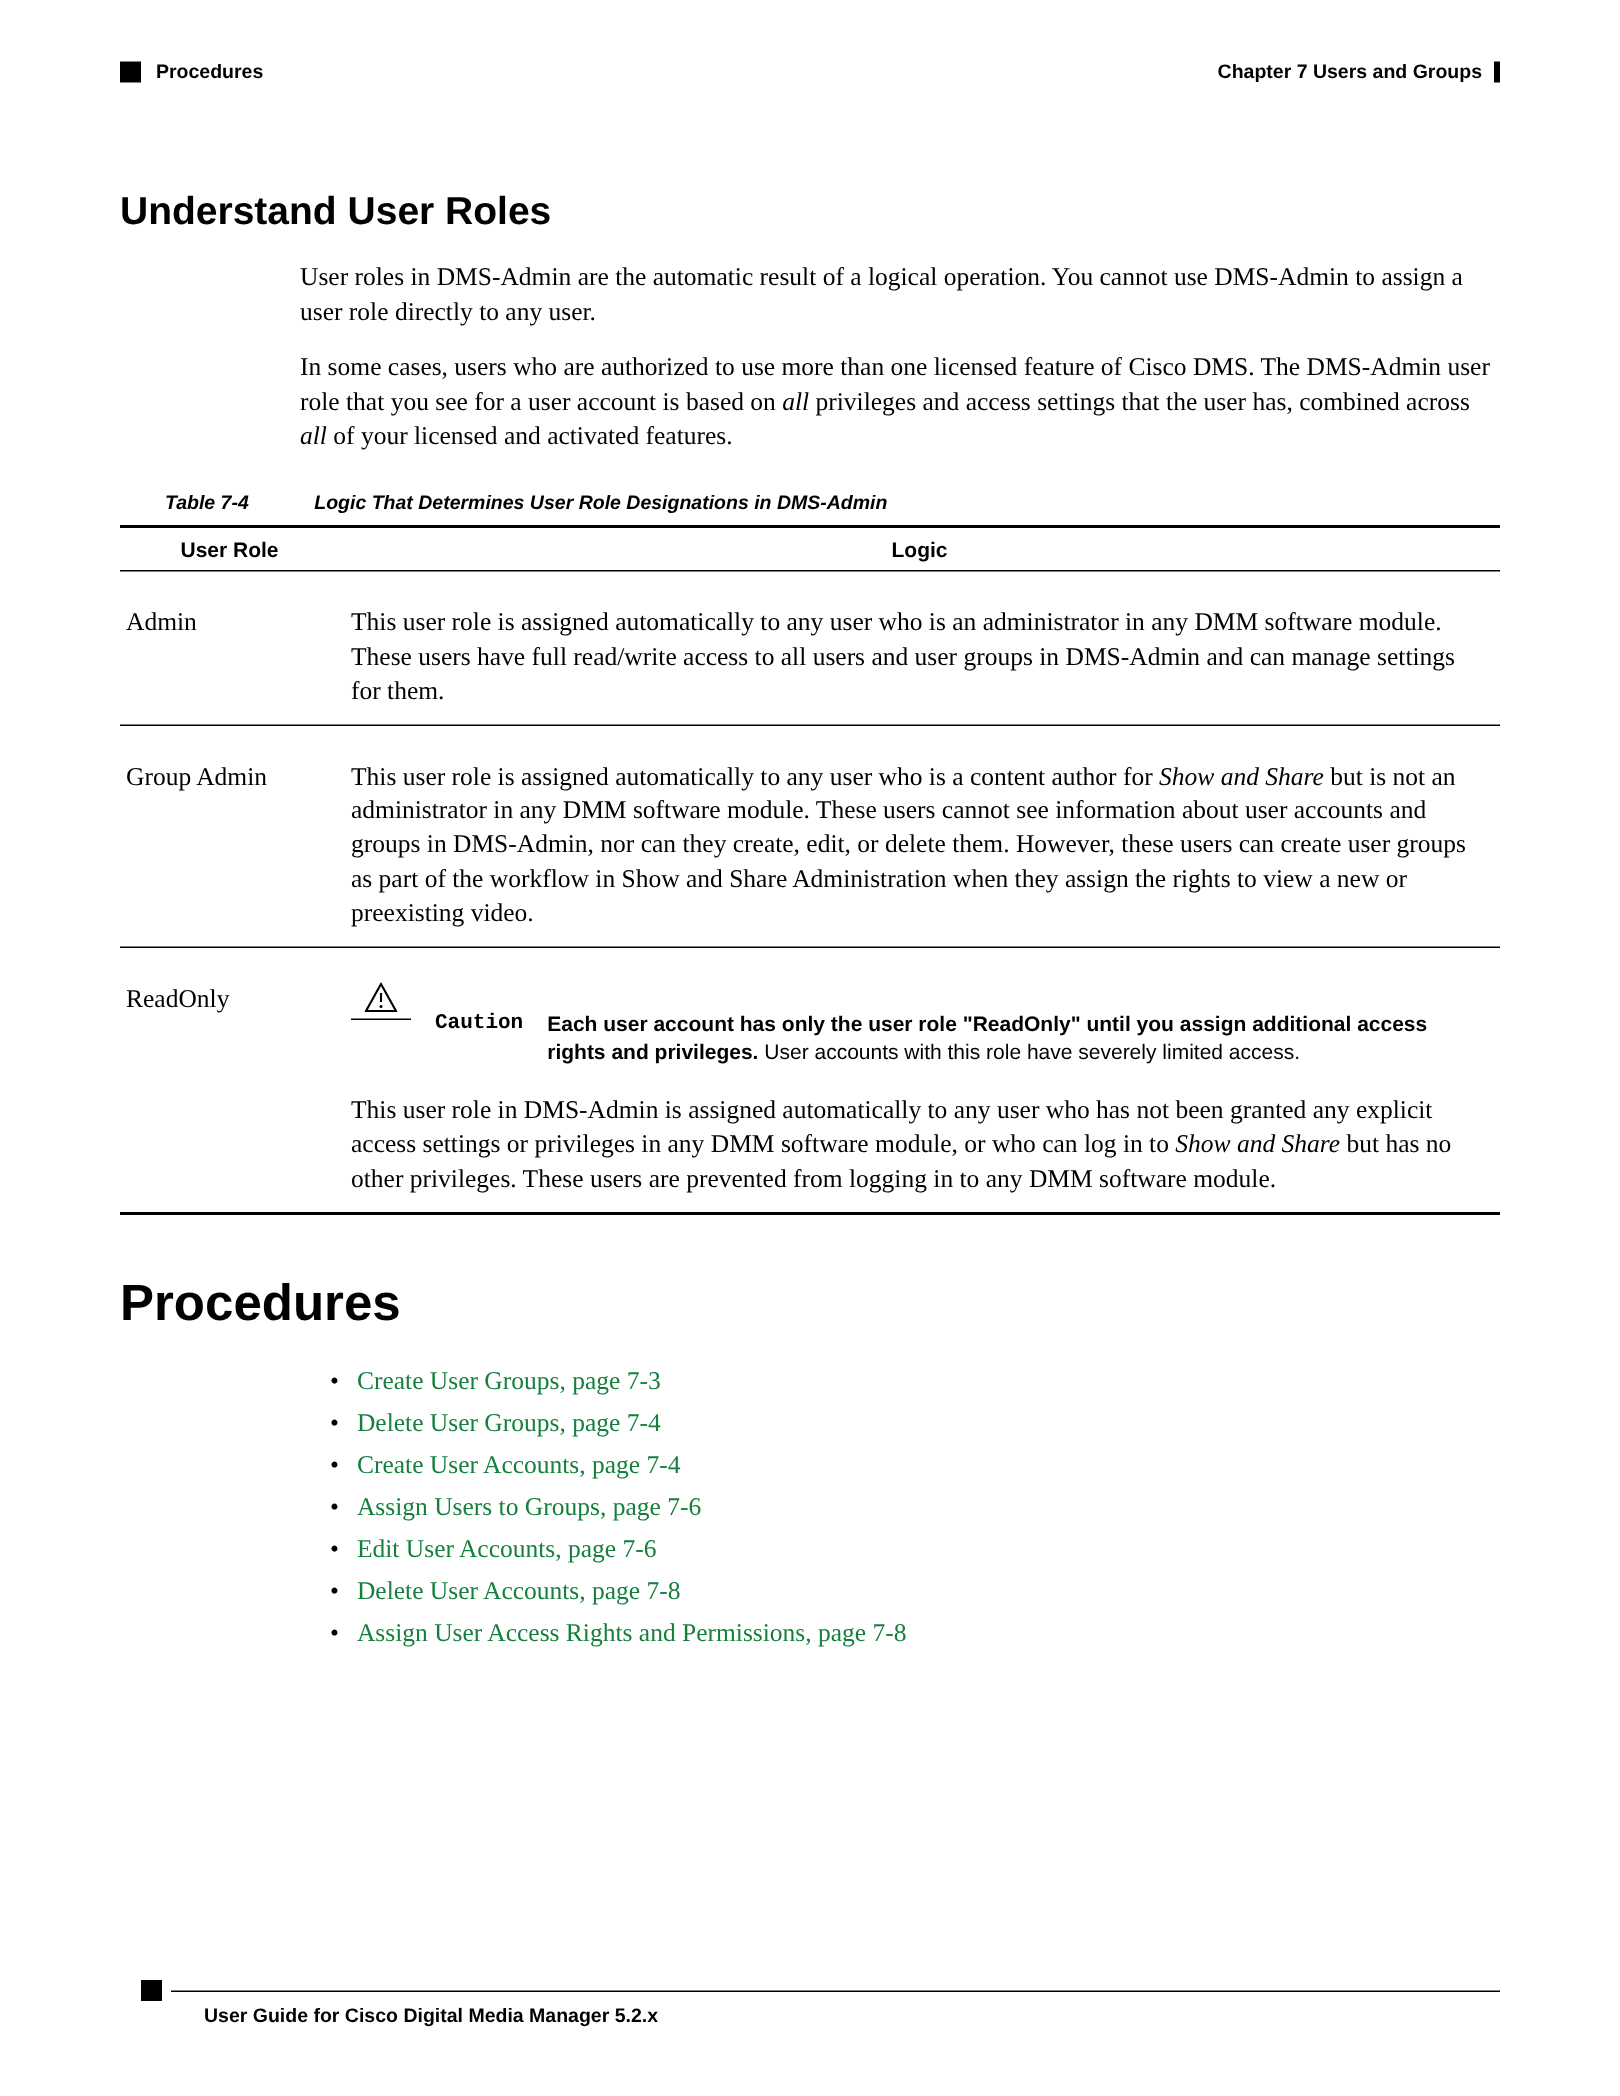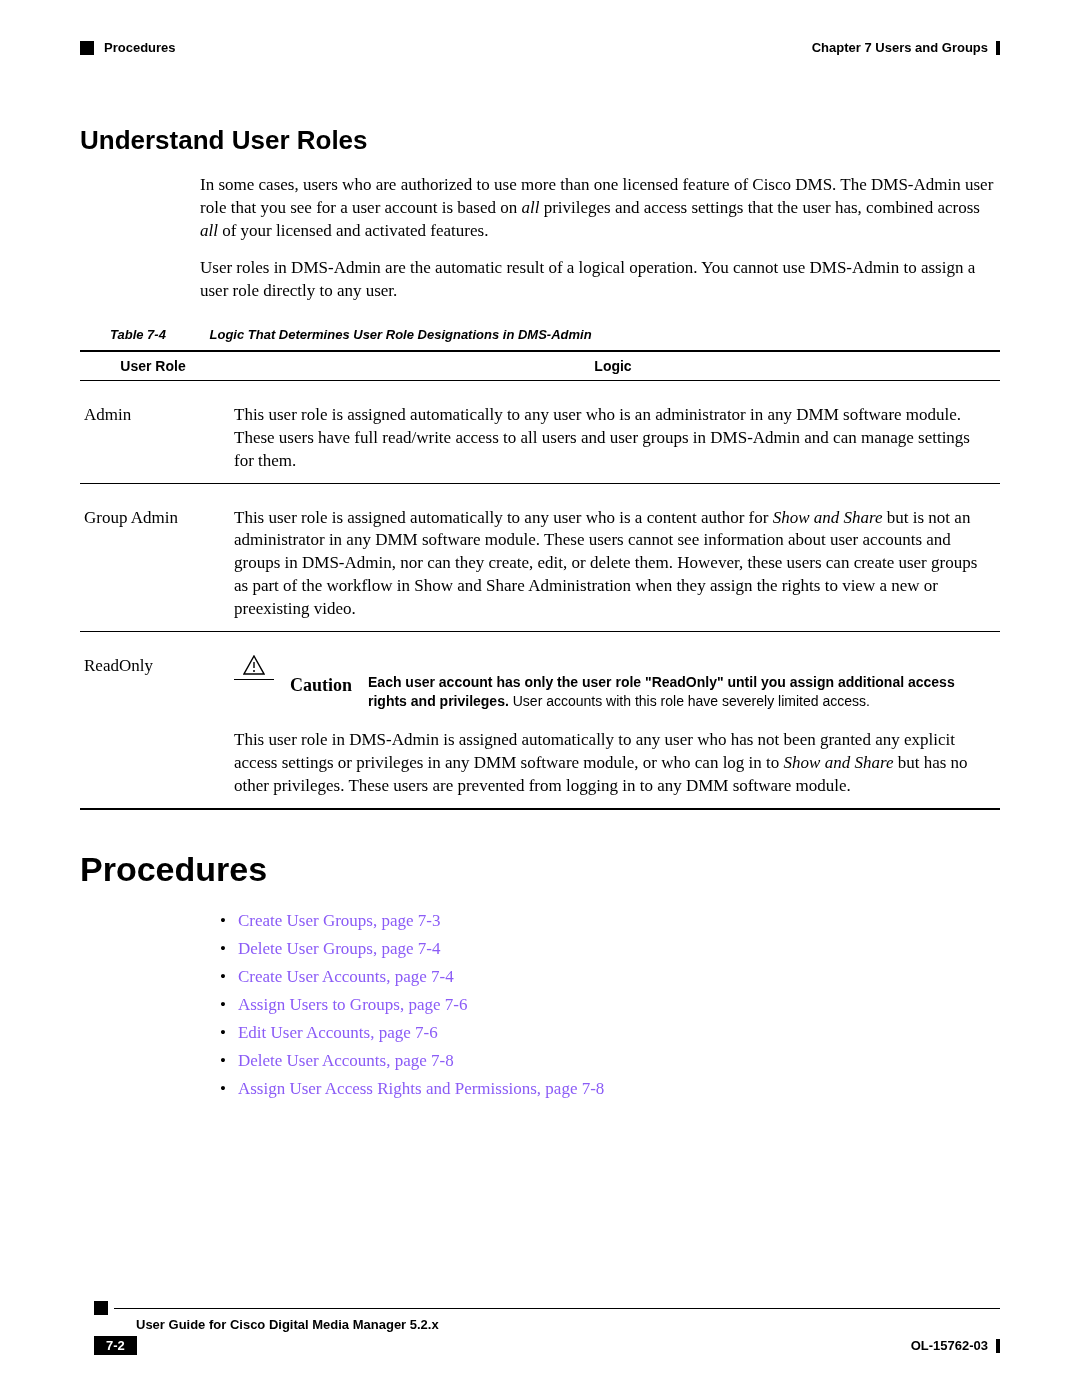--- a/index.html
+++ b/index.html
@@ -93,23 +93,23 @@
   .caution-block { margin-bottom: 18px; }
   .caution-head { display: flex; align-items: flex-start; gap: 16px; }
   .caution-icon-wrap { display: flex; flex-direction: column; align-items: center; width: 40px; }
   .caution-icon {
     width: 22px; height: 20px;
     position: relative;
   }
   .caution-icon svg { width: 22px; height: 20px; }
   .caution-rule { border-top: 1px solid #000; width: 40px; margin-top: 4px; }
   .caution-label {
-    font-family: Liberation Serif, serif;
-    font-weight: bold;
-    font-size: 18px;
+    font-family: Liberation Mono, monospace;
+    font-weight: bold;
+    font-size: 14px;
     padding-top: 18px;
   }
   .caution-text {
     font-family: Arial, Helvetica, sans-serif;
     font-size: 14px;
     padding-top: 18px;
     flex: 1;
   }
   .caution-text .bold { font-weight: bold; }
 
@@ -119,21 +119,21 @@
     margin-left: 140px;
     font-size: 17px;
   }
   ul.link-list li {
     margin-bottom: 8px;
     display: flex;
     align-items: baseline;
     gap: 12px;
   }
   ul.link-list li .bullet { color: #000; }
-  ul.link-list li a { color: #8b5cf6; text-decoration: none; }
+  ul.link-list li a { color: #15803d; text-decoration: none; }
 
   
   .footer {
     position: absolute;
     left: 94px;
     right: 80px;
     bottom: 42px;
   }
   .footer-rule-wrap { display: flex; align-items: center; margin-bottom: 2px; }
   .footer-rule-wrap .sq-black { margin-right: 6px; }
@@ -178,25 +178,25 @@
       <span>Procedures</span>
     </div>
     <div class="header-right">
       <span>Chapter 7    Users and Groups</span>
       <span class="bar-black"></span>
     </div>
   </div>
 
   <h2 class="section-title">Understand User Roles</h2>
 
+  <p class="body-text">User roles in DMS-Admin are the automatic result of a logical operation. You cannot use DMS-Admin to assign a user role directly to any user.</p>
+
   <p class="body-text">
     <span>In some cases, users who are authorized to use more than one licensed feature of Cisco DMS. The DMS-Admin user role that you see for a user account is based on </span><span class="italic">all</span><span> privileges and access settings that the user has, combined across </span><span class="italic">all</span><span> of your licensed and activated features.</span>
   </p>
-
-  <p class="body-text">User roles in DMS-Admin are the automatic result of a logical operation. You cannot use DMS-Admin to assign a user role directly to any user.</p>
 
   <div class="tbl-caption">
     <span class="cap-num">Table 7-4</span>
     <span class="cap-title">Logic That Determines User Role Designations in DMS-Admin</span>
   </div>
 
   <table class="role-table">
     <thead>
       <tr>
         <th class="col-role">User Role</th>
@@ -273,22 +273,15 @@
         <a href="#">Assign User Access Rights and Permissions, page 7-8</a>
       </li>
   </ul>
 
   <div class="footer">
     <div class="footer-rule-wrap">
       <span class="sq-black"></span>
       <div class="footer-rule"></div>
     </div>
     <div class="footer-title">User Guide for Cisco Digital Media Manager 5.2.x</div>
-    <div class="footer-bottom">
-      <span class="page-badge">7-2</span>
-      <span class="doc-id">
-        <span>OL-15762-03</span>
-        <span class="bar-black"></span>
-      </span>
-    </div>
   </div>
 
 </div>
 
 </body></html>

